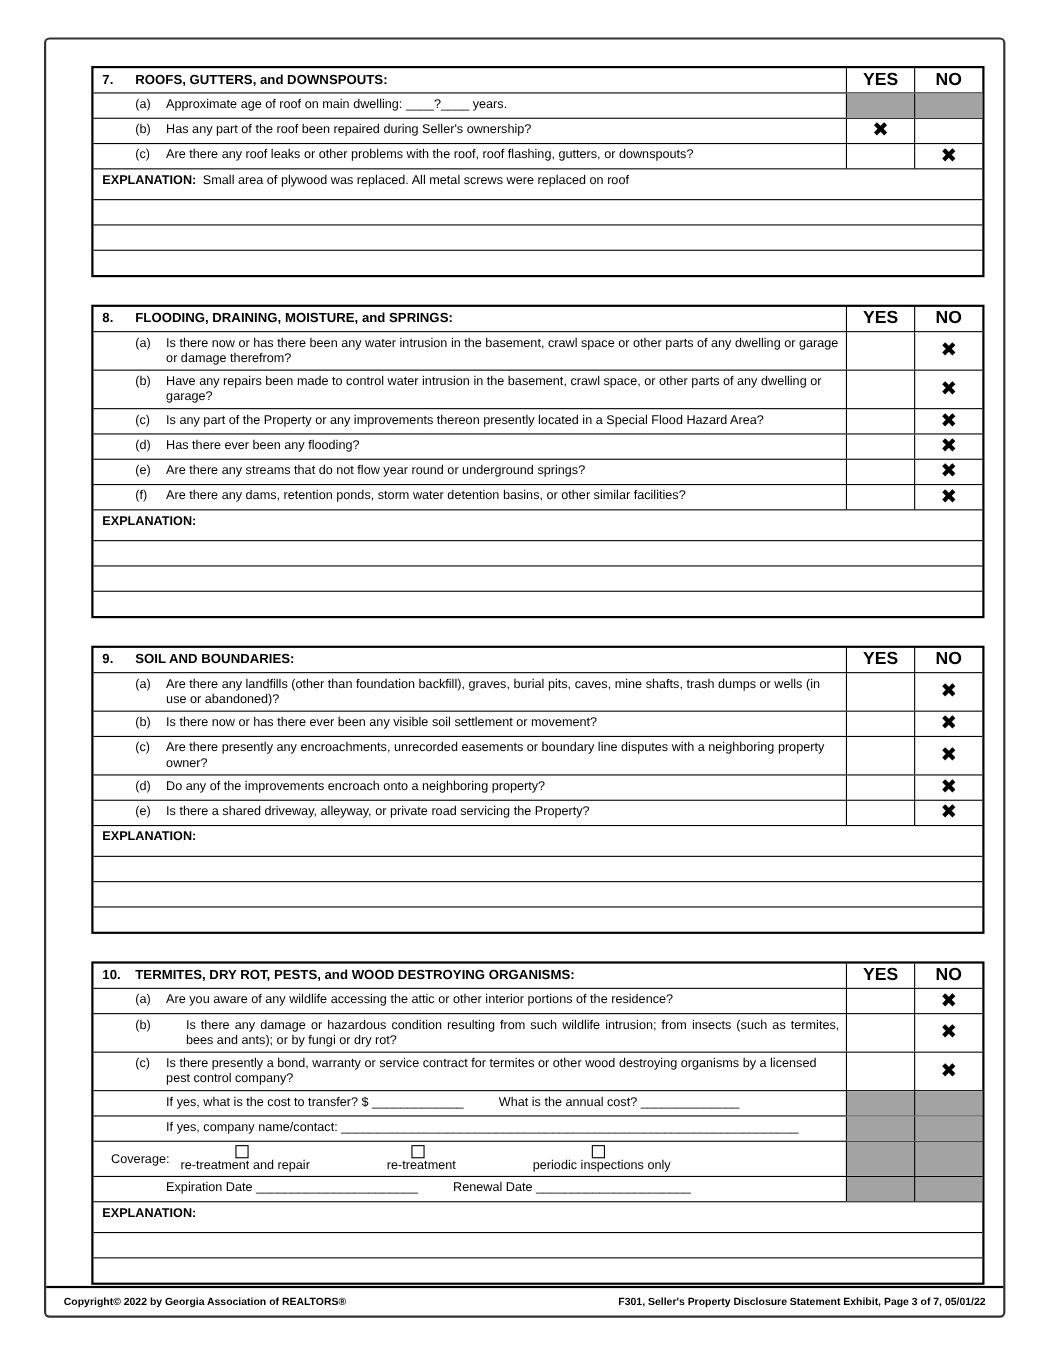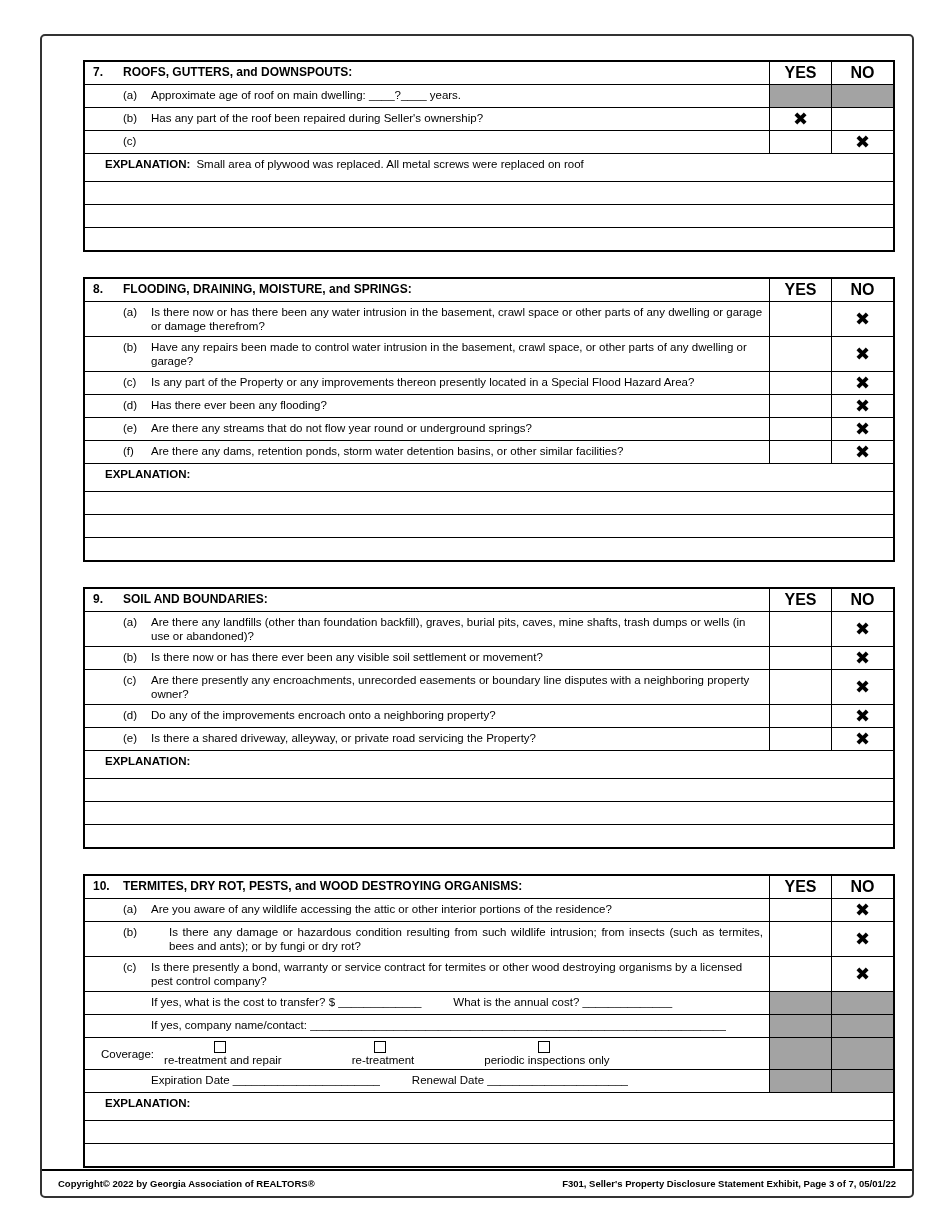--- a/index.html
+++ b/index.html
@@ -27,21 +27,21 @@
   .hcell { font-weight: bold; font-size: 16px; }
   .shaded { background: var(--shade, #a3a3a3); }
   .xmark { font-size: 18px; font-weight: bold; line-height: 1; font-family: "DejaVu Sans", sans-serif; }
   .subrow { padding-left: 66px; }
   .filltext { white-space: pre; text-align: right; }
   .covrow { align-items: center; padding-left: 16px; }
   .covlabel { margin-right: 2px; }
   .covopt { display: inline-flex; align-items: center; margin-left: 8px; flex-direction: column; }
   .covopt + .covopt { margin-left: 70px; }
   .checkbox { width: 10px; height: 10px; border: 1.5px solid #000; margin-right: 6px; flex: none; background: #fff; }
-  .exrow, .exblank { display: block; padding: 3px 8px 2px 20px; font-size: 11.5px; line-height: 1.26; }
+  .exrow, .exblank { display: block; padding: 3px 8px 2px 8px; font-size: 11.5px; line-height: 1.26; }
   .exlabel { font-weight: bold; }
   .extext { margin-left: 6px; }
   .exblank { height: 21px; padding: 0; }
   .footer {
     position: absolute; left: 0; right: 0; bottom: 0; height: 25px;
     border-top: 2px solid #000; display: flex; align-items: center;
     justify-content: space-between; padding: 0 16px; font-size: 9.5px; font-weight: bold; gap: 44px;
   }
 </style>
 </head>
@@ -70,20 +70,21 @@
           <div class="cell qcell">
             <span class="letter">(b)</span>
             <span class="qtext">Has any part of the roof been repaired during Seller's ownership?</span>
           </div>
           <div class="cell acell xmark">✖</div>
           <div class="cell acell"></div>
         </div>
         <div class="trow">
           <div class="cell qcell">
             <span class="letter">(c)</span>
+            <span class="qtext">Are there any roof leaks or other problems with the roof, roof flashing, gutters, or downspouts?</span>
           </div>
           <div class="cell acell"></div>
           <div class="cell acell xmark">✖</div>
         </div>
         <div class="trow exrow"><span class="exlabel">EXPLANATION:</span><span class="extext">Small area of plywood was replaced. All metal screws were replaced on roof</span></div>
         <div class="trow exblank"></div>
         <div class="trow exblank"></div>
         <div class="trow exblank"></div>
       </div>
       <div class="section">

